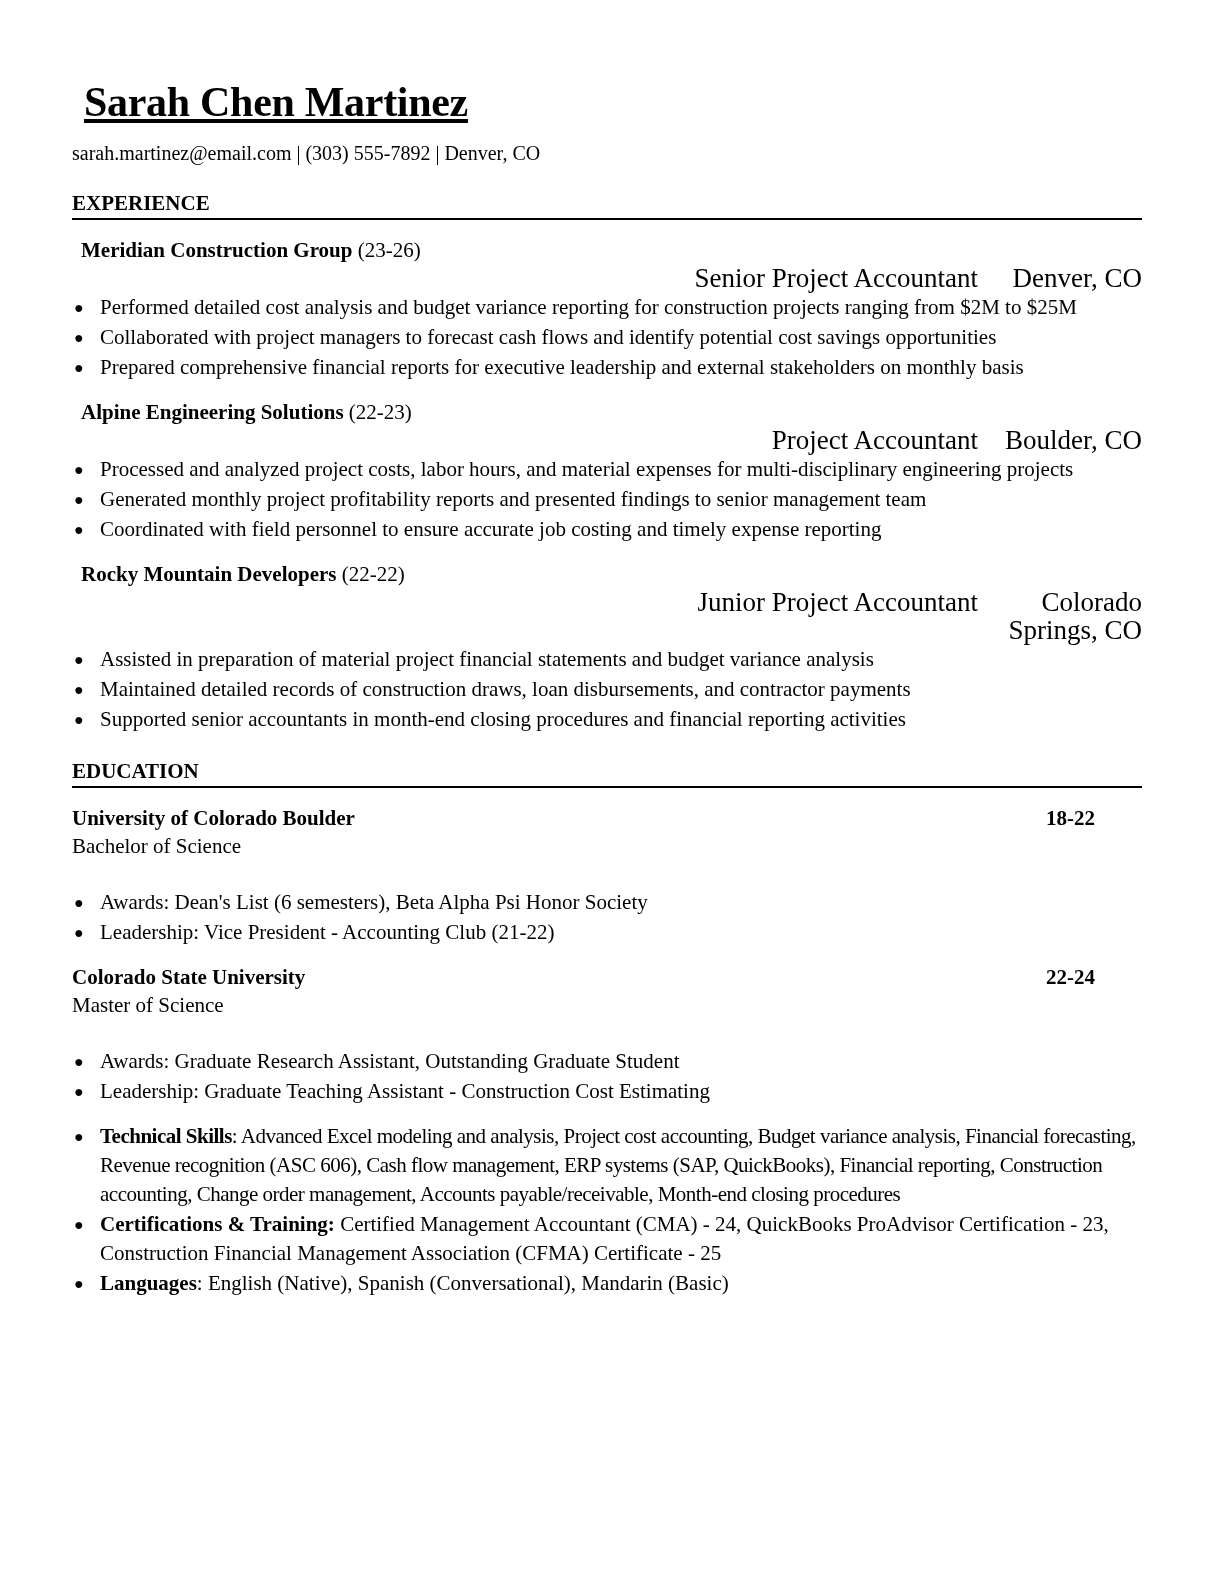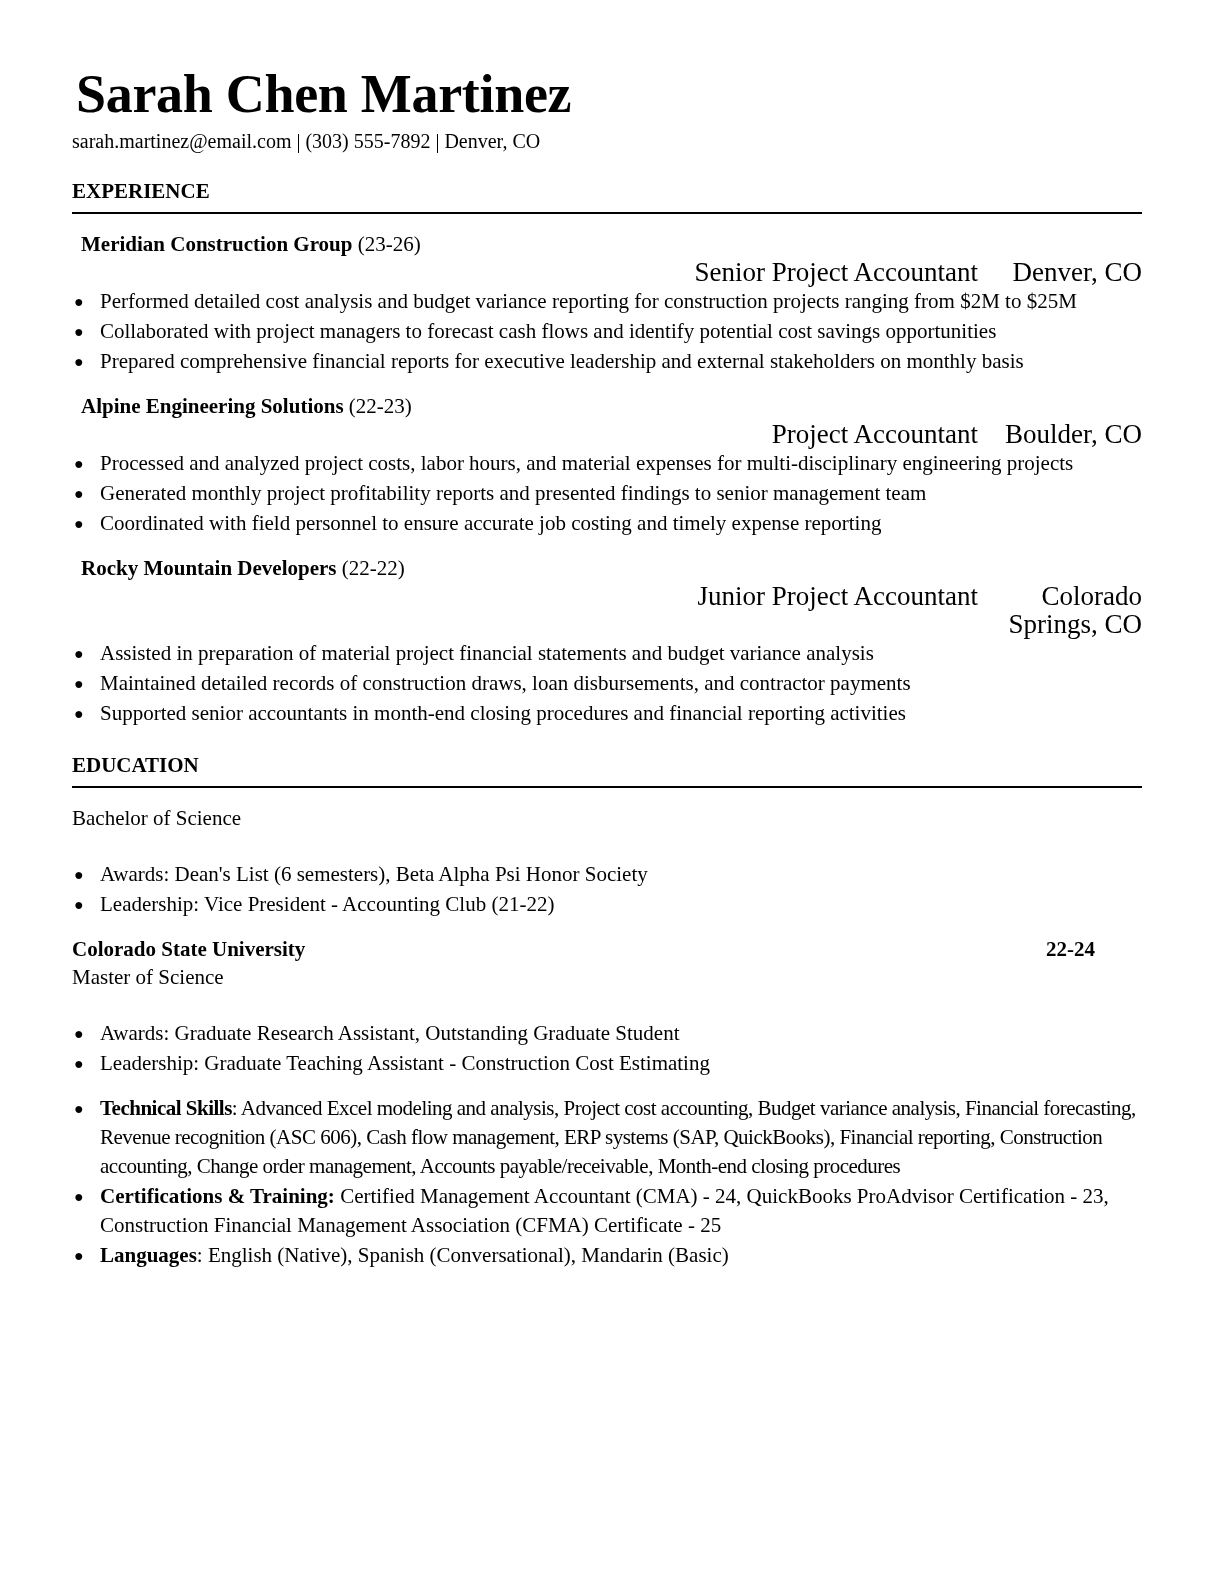--- a/index.html
+++ b/index.html
@@ -1,20 +1,20 @@
 <!DOCTYPE html>
 <html><head>
 <meta charset="utf-8">
 <style>
   html, body { margin: 0; padding: 0; background: #ffffff; }
   body { width: 1224px; height: 1584px; position: relative; font-family: "Liberation Serif", serif; color: #000; }
   .page { position: absolute; left: 72px; top: 64px; width: 1070px; }
-  .name { font-size: 54px; font-weight: bold; line-height: 52px; margin: 4px; letter-spacing: -0.3px; }
+  .name { font-size: 42px; font-weight: bold; line-height: 52px; margin: 12px; letter-spacing: -0.3px; text-decoration: underline; }
   .contact { font-size: 20px; line-height: 26px; margin-top: 8px; }
-  .section-title { font-size: 21px; font-weight: bold; line-height: 26px; margin-top: 24px; padding-bottom: 8px; border-bottom: 2px solid #000; }
+  .section-title { font-size: 21px; font-weight: bold; line-height: 26px; margin-top: 24px; padding-bottom: 2px; border-bottom: 2px solid #000; }
   .entry { margin-top: 16px; }
   .entry:first-of-type { margin-top: 16px; }
   .entry-head { font-size: 21px; line-height: 28px; margin-left: 9px; }
   .entry-head b { font-weight: bold; }
   .role-row { display: flex; font-size: 27px; line-height: 28px; text-align: right; }
   .role-row .role { flex: 1; }
   .role-row .loc { width: 164px; }
   ul.bullets { list-style: none; margin: 0; padding: 0; }
   ul.bullets li { position: relative; padding-left: 28px; font-size: 21px; line-height: 29px; margin-top: 1px; }
   ul.bullets li .dot { position: absolute; left: 2px; top: 0; font-size: 16px; }
@@ -70,20 +70,24 @@
     <ul class="bullets">
       <li><span class="dot">●</span><span>Assisted in preparation of material project financial statements and budget variance analysis</span></li>
       <li><span class="dot">●</span><span>Maintained detailed records of construction draws, loan disbursements, and contractor payments</span></li>
       <li><span class="dot">●</span><span>Supported senior accountants in month-end closing procedures and financial reporting activities</span></li>
     </ul>
   </div>
 
   <div class="section-title">EDUCATION</div>
 
   <div class="entry">
+    <div class="edu-head">
+      <span class="school">University of Colorado Boulder</span>
+      <span class="years">18-22</span>
+    </div>
     <div class="degree">Bachelor of Science</div>
     <ul class="bullets">
       <li><span class="dot">●</span><span>Awards: Dean's List (6 semesters), Beta Alpha Psi Honor Society</span></li>
       <li><span class="dot">●</span><span>Leadership: Vice President - Accounting Club (21-22)</span></li>
     </ul>
   </div>
 
   <div class="entry">
     <div class="edu-head">
       <span class="school">Colorado State University</span>

